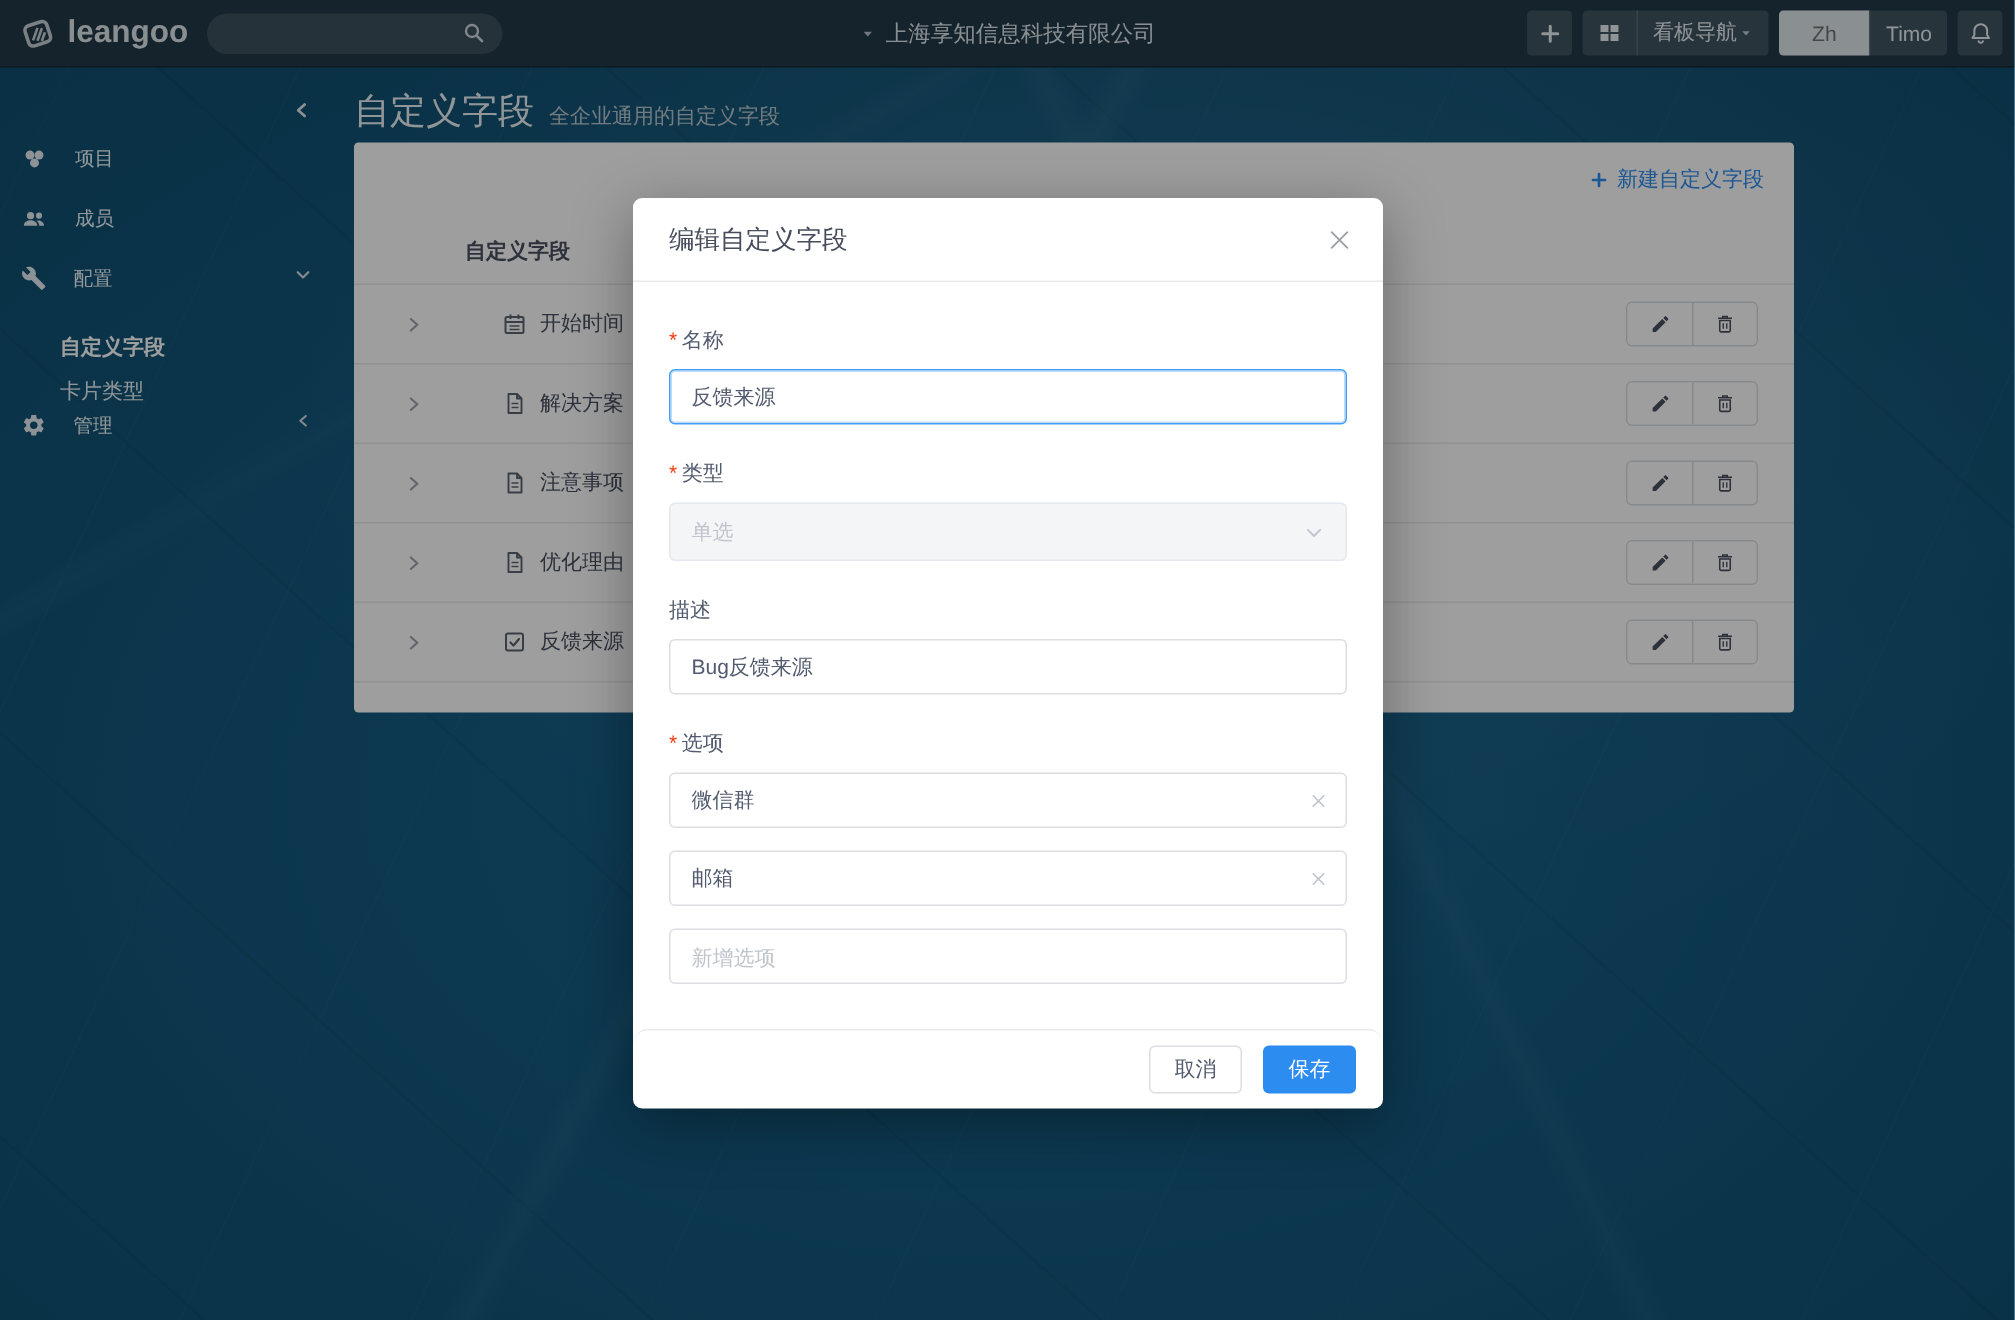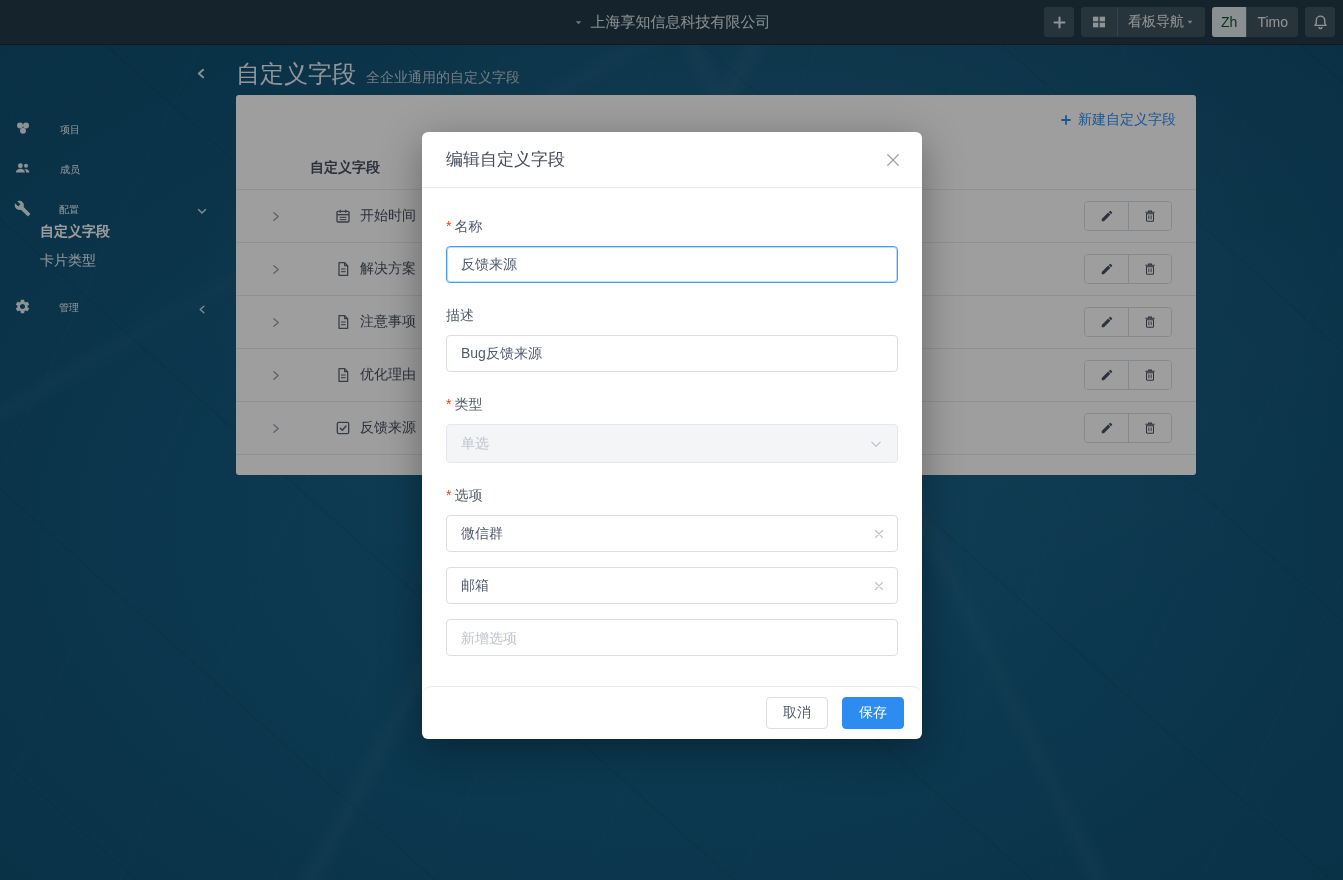--- a/index.html
+++ b/index.html
@@ -28,28 +28,28 @@
     display:flex;align-items:center;justify-content:flex-end;padding:0 11px;box-sizing:border-box;color:#cfd8dd;}
   .nav-center{position:absolute;left:50%;top:0;height:45px;transform:translateX(-50%);
     display:flex;align-items:center;gap:7px;color:#dce6eb;font-size:15px;cursor:pointer;white-space:nowrap;}
   .nav-center svg{color:#b9c4cb;}
   .nav-right{margin-left:auto;display:flex;align-items:center;gap:7px;}
   .nbtn{height:30px;background:rgba(255,255,255,0.14);border-radius:3px;color:#e8eff3;
     display:flex;align-items:center;font-size:14px;cursor:pointer;border:none;padding:0;}
   .nbtn.sq{width:30px;justify-content:center;}
   .seg{display:flex;align-items:center;padding:0 10px;height:100%;gap:1px;}
   .seg + .seg{border-left:1px solid rgba(255,255,255,0.14);}
-  .seg.lang{background:#dfe7ec;color:#14532d;border-radius:3px 0 0 3px;padding:0 9px;}
+  .seg.lang{background:#dfe7ec;color:#737373;border-radius:3px 0 0 3px;padding:0 22px;}
   .seg .cdn{color:#c3ccd2;}
 
   
   .sidebar{position:absolute;top:45px;left:0;width:222px;bottom:0;}
   .collapse-btn{position:absolute;top:22px;right:14px;color:#dfe9ee;cursor:pointer;}
   .side-nav{position:absolute;top:52px;left:0;right:0;}
-  .sitem{display:flex;align-items:flex-end;height:40px;padding:0 14px;color:#eef6f9;font-size:10px;gap:28px;cursor:pointer;}
+  .sitem{display:flex;align-items:flex-start;height:40px;padding:0 14px;color:#eef6f9;font-size:13px;gap:18px;cursor:pointer;}
   .sitem svg.mi{color:#e2ecf1;}
   .chev-end{margin-left:auto;color:#d3dfe5;}
   .subitem{height:29px;line-height:29px;padding-left:40px;font-size:14px;color:#e9f2f6;cursor:pointer;}
   .subitem.active{color:#ffffff;font-weight:bold;}
 
   
   .page-head{position:absolute;left:236px;top:58px;display:flex;align-items:baseline;gap:10px;}
   .ptitle{font-size:24px;color:#e9f1f5;}
   .psub{font-size:14px;color:#b9c8d0;}
 
@@ -91,20 +91,43 @@
   .btn{height:32px;padding:0 16px;border-radius:4px;font-size:14px;cursor:pointer;font-family:inherit;}
   .btn-default{background:#fff;border:1px solid #dcdee2;color:#515a6e;}
   .btn-primary{background:#2d8cf0;border:1px solid #2d8cf0;color:#fff;}
 </style>
 </head>
 <body>
 
 <div class="screen">
 
   <header class="navbar">
+    <div class="nav-left">
+      <span class="logo">
+        <span>
+          <svg width="26" height="26" viewBox="0 0 24 24">
+              <g transform="rotate(-18 12 12)">
+                <rect x="5" y="6" width="14" height="13" rx="3" fill="none" stroke="currentColor" stroke-width="2.2"></rect>
+                <line x1="8" y1="15.5" x2="13" y2="9" stroke="currentColor" stroke-width="1.6"></line>
+                <line x1="10.5" y1="16.5" x2="15.5" y2="10" stroke="currentColor" stroke-width="1.6"></line>
+                <line x1="13" y1="17.5" x2="16.5" y2="13" stroke="currentColor" stroke-width="1.6"></line>
+              </g>
+            </svg>
+        </span>
+        <span class="logo-text">leangoo</span>
+      </span>
+      <div class="searchbox" aria-label="">
+        <span>
+          <svg width="16" height="16" viewBox="0 0 24 24">
+              <circle cx="10" cy="10" r="6" fill="none" stroke="currentColor" stroke-width="2.4"></circle>
+              <line x1="14.8" y1="14.8" x2="20" y2="20" stroke="currentColor" stroke-width="2.6" stroke-linecap="round"></line>
+            </svg>
+        </span>
+      </div>
+    </div>
 
     <div class="nav-center">
       <span>
         <svg width="11" height="11" viewBox="0 0 24 24">
             <path d="M6 9l6 7 6-7z" fill="currentColor"></path>
           </svg>
       </span>
       <span>上海享知信息科技有限公司</span>
     </div>
 
@@ -415,33 +438,33 @@
             <path d="M5 5l14 14M19 5L5 19" stroke="currentColor" stroke-width="1.6" stroke-linecap="round"></path>
           </svg>
       </button>
     </div>
     <div class="mbody">
       <div class="fgroup">
         <label class="flabel req"><span>名称</span></label>
         <input class="minput focused" type="text" value="反馈来源" style="">
       </div>
       <div class="fgroup">
-        <label class="flabel"><span>描述</span></label>
-        <input class="minput" type="text" value="Bug反馈来源" style="">
-      </div>
-      <div class="fgroup">
         <label class="flabel req"><span>类型</span></label>
         <div class="mselect">
           <span>单选</span>
           <span>
             <svg width="14" height="14" viewBox="0 0 24 24">
                 <path d="M5 9l7 7 7-7" fill="none" stroke="currentColor" stroke-width="2.2" stroke-linecap="round" stroke-linejoin="round"></path>
               </svg>
           </span>
         </div>
+      </div>
+      <div class="fgroup">
+        <label class="flabel"><span>描述</span></label>
+        <input class="minput" type="text" value="Bug反馈来源" style="">
       </div>
       <div class="fgroup">
         <label class="flabel req"><span>选项</span></label>
         <div class="opt">
           <input class="minput" type="text" value="微信群" style="">
           <span class="rm">
             <svg width="14" height="14" viewBox="0 0 24 24">
                 <path d="M6 6l12 12M18 6L6 18" stroke="currentColor" stroke-width="2" stroke-linecap="round"></path>
               </svg>
           </span>

